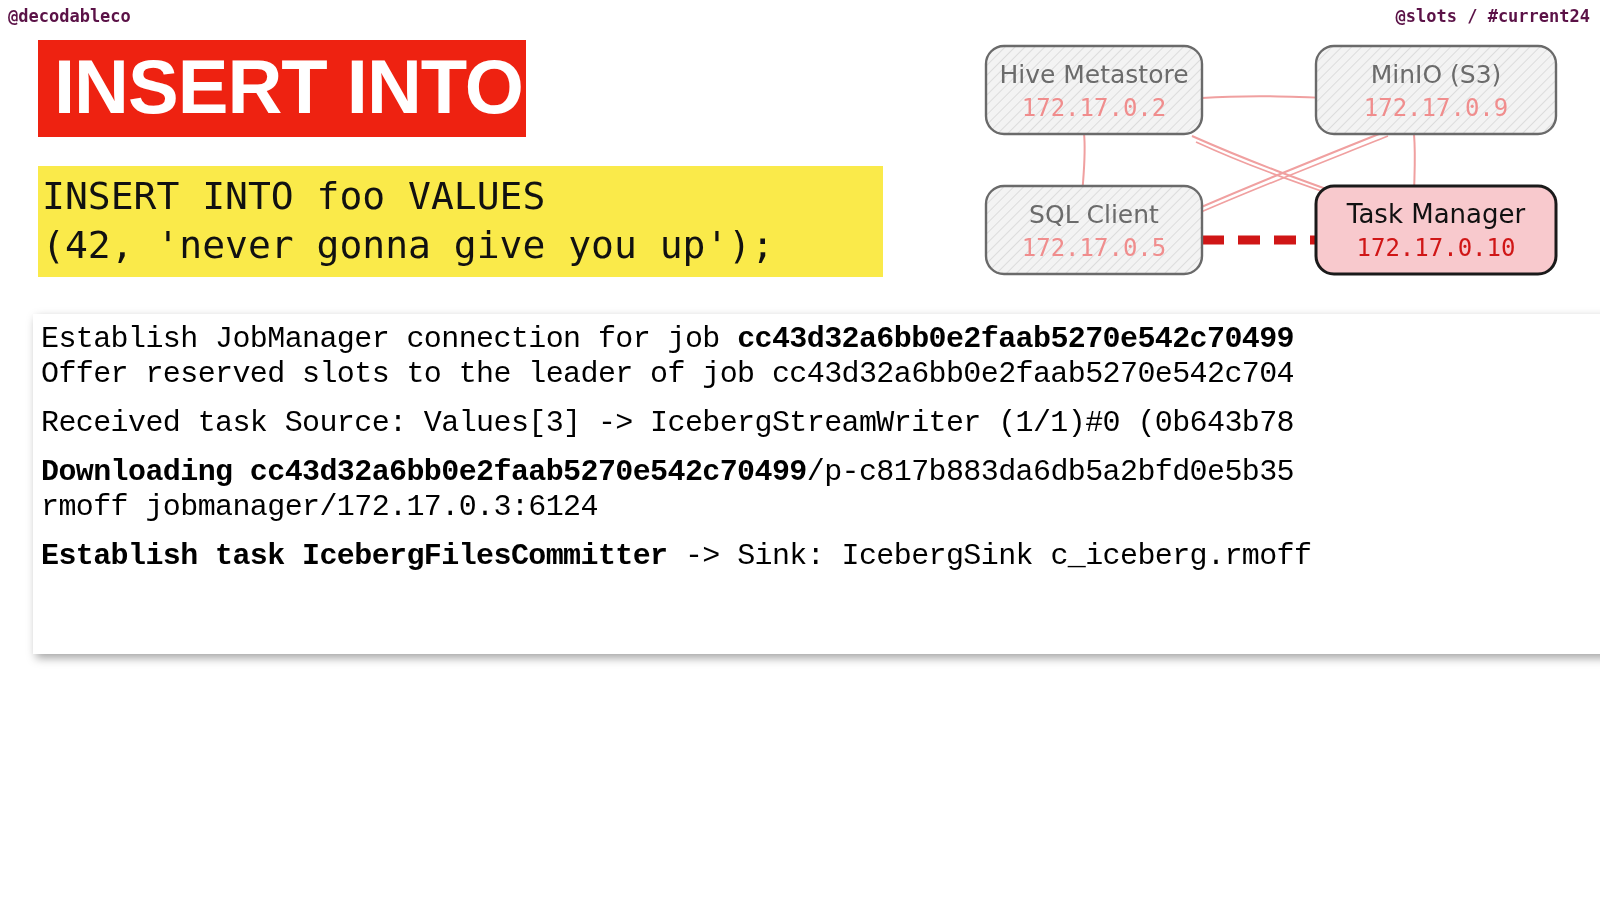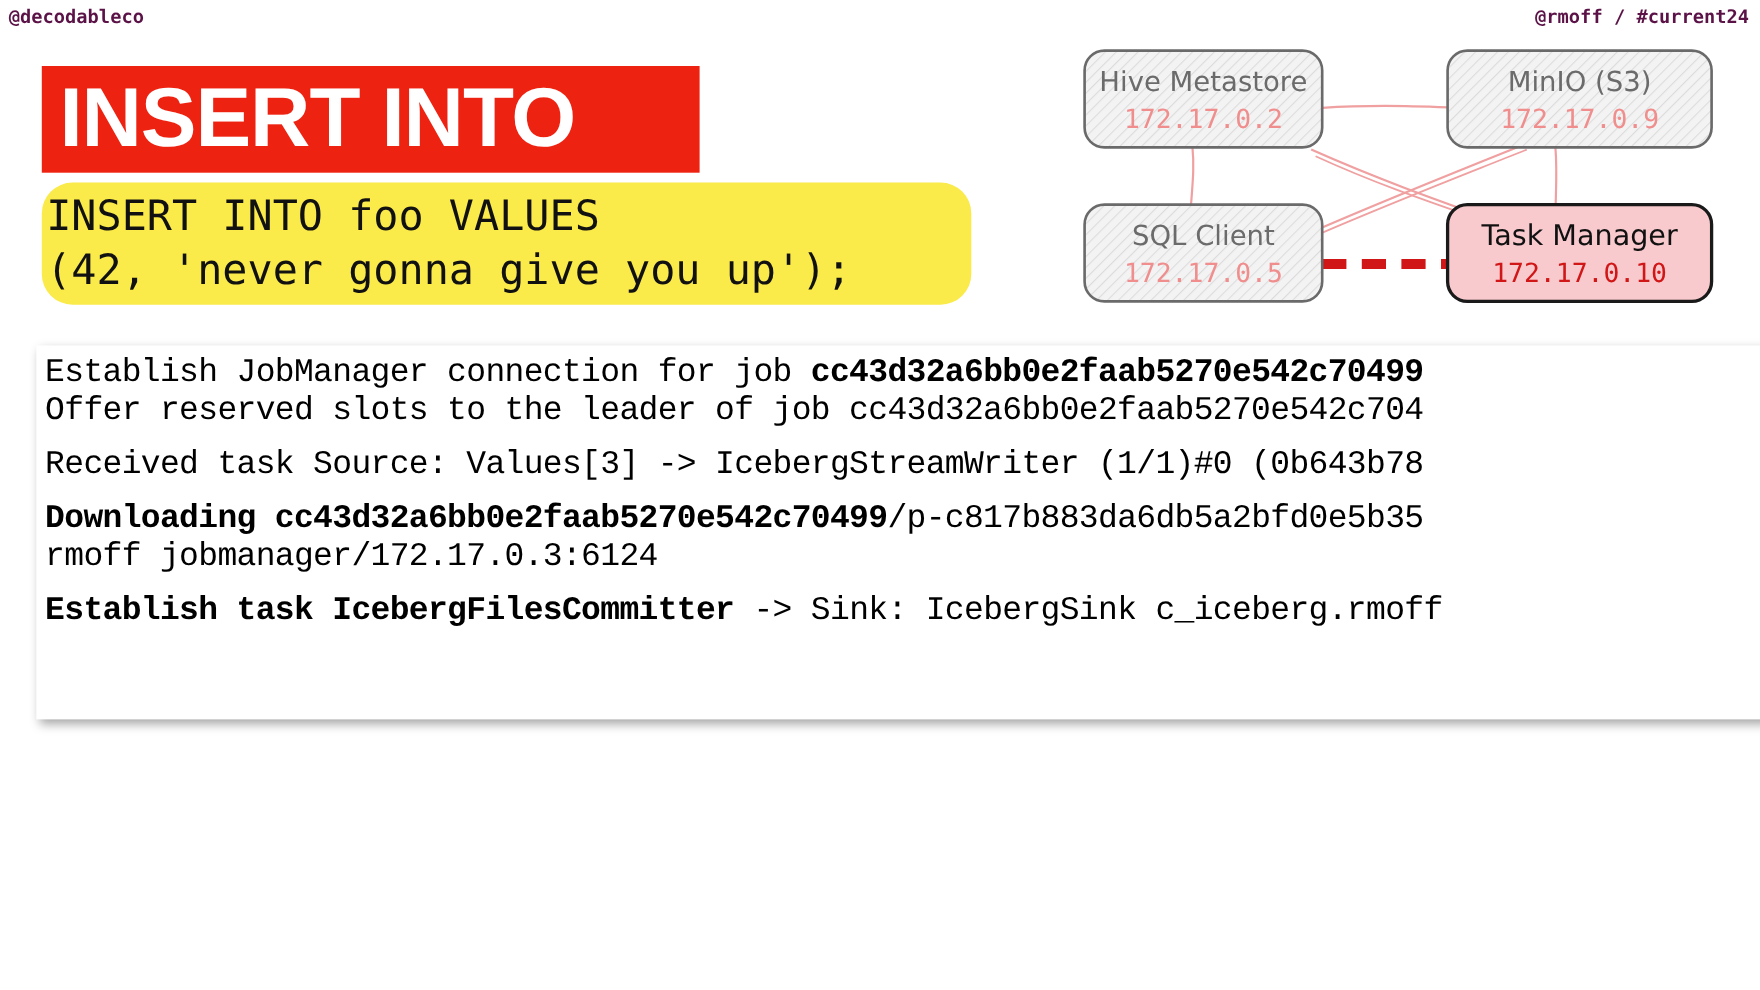--- a/index.html
+++ b/index.html
@@ -26,22 +26,22 @@
     letter-spacing: 0px;
     white-space: nowrap;
   }
   .hdr-left { left: 8px; }
   .hdr-right { right: 10px; }
 
   
   .title-block {
     position: absolute;
     left: 38px;
-    top: 60px;
-    width: 598px;
+    top: 40px;
+    width: 488px;
     height: 97px;
     background: #ee2211;
     box-sizing: border-box;
   }
   .title-block .title-text {
     position: absolute;
     left: 16px;
     top: 50%;
     transform: translateY(-52%);
     font-family: "Liberation Sans", sans-serif;
@@ -55,21 +55,20 @@
 
   
   .sql-block {
     position: absolute;
     left: 38px;
     top: 166px;
     width: 845px;
     background: #faea4a;
     padding: 6px 4px 8px 4px;
     box-sizing: border-box;
-    border-radius: 28px;
   }
   .sql-line {
     font-family: "DejaVu Sans Mono", monospace;
     font-size: 38px;
     line-height: 1.28;
     color: #111111;
     white-space: pre;
   }
 
   
@@ -105,21 +104,21 @@
     white-space: nowrap;
     letter-spacing: -0.6px;
   }
   .log-gap { height: 14px; }
   b.hl { font-weight: bold; }
 </style>
 </head>
 <body>
 
 <div class="hdr hdr-left">@decodableco</div>
-<div class="hdr hdr-right">@rmoff / #current24</div>
+<div class="hdr hdr-right">@slots / #current24</div>
 
 <div class="title-block">
   <div class="title-text">INSERT INTO</div>
 </div>
 
 <div class="sql-block">
   <div class="sql-line">INSERT INTO foo VALUES</div>
   <div class="sql-line">(42, 'never gonna give you up');</div>
 </div>
 

